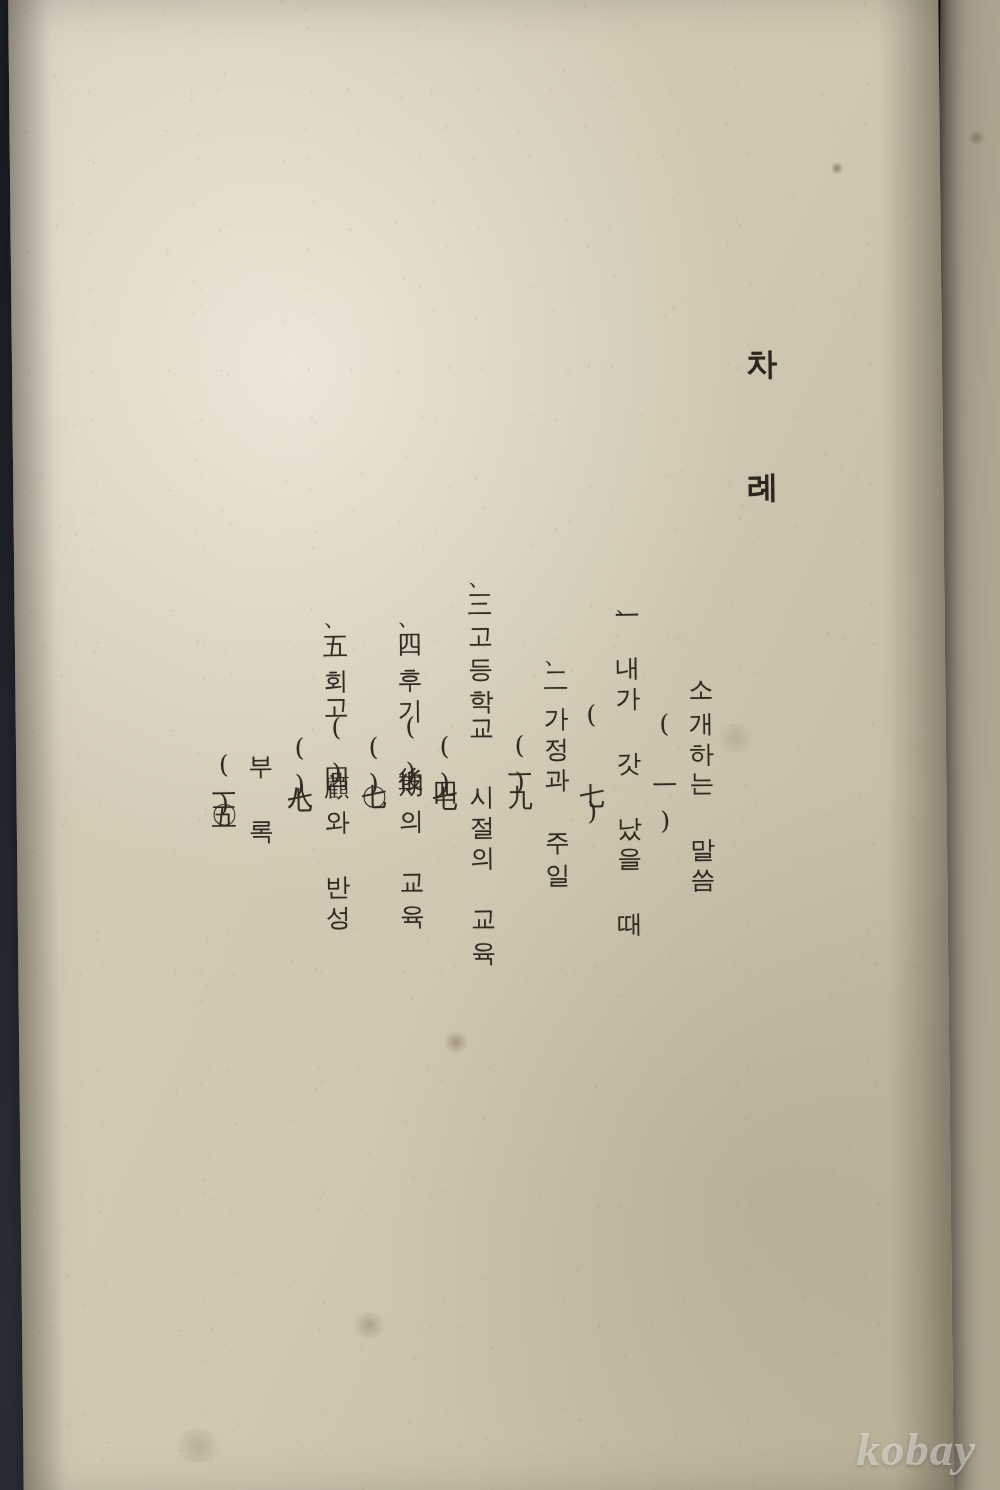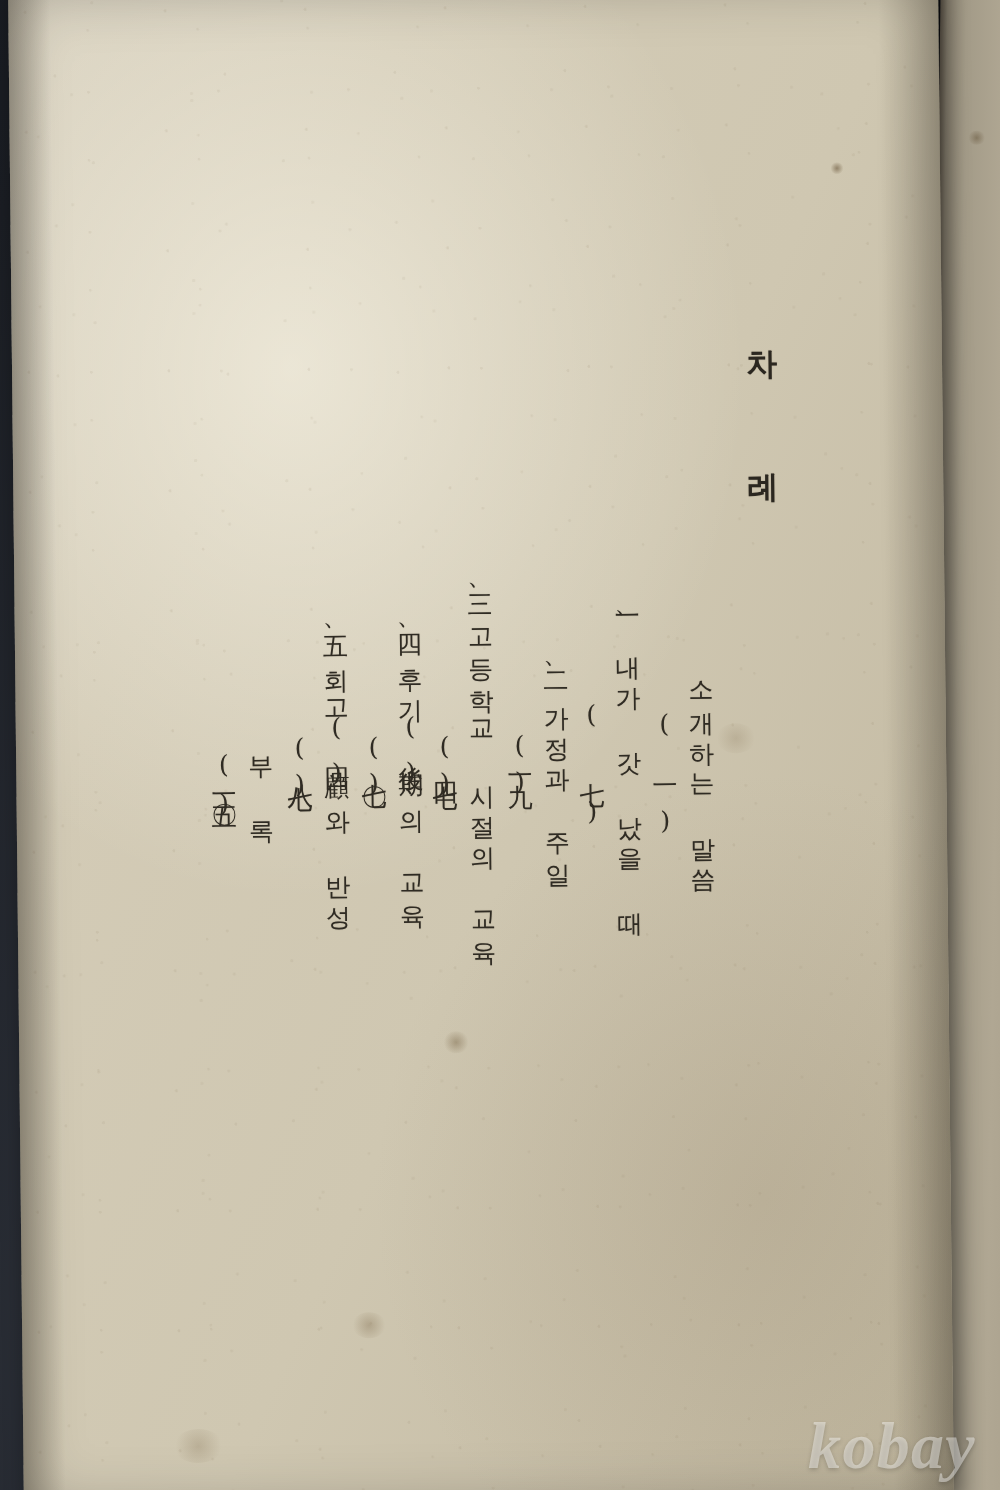--- a/index.html
+++ b/index.html
@@ -138,25 +138,25 @@
   .toc-inner {
     position: absolute;
     inset: 0;
     transform: rotate(-0.6deg);
   }
 
   
   .watermark {
     position: absolute;
     right: 24px;
-    bottom: 6px;
+    bottom: 14px;
     font-family: "Liberation Serif", serif;
     font-style: italic;
     font-weight: 700;
-    font-size: 66px;
+    font-size: 47px;
     letter-spacing: 0.02em;
     color: rgba(255,255,255,0.42);
     text-shadow: 0 2px 4px rgba(0,0,0,0.18);
     pointer-events: none;
   }
 
   
   .gutter {
     position: absolute;
     top: 0; left: 0;

